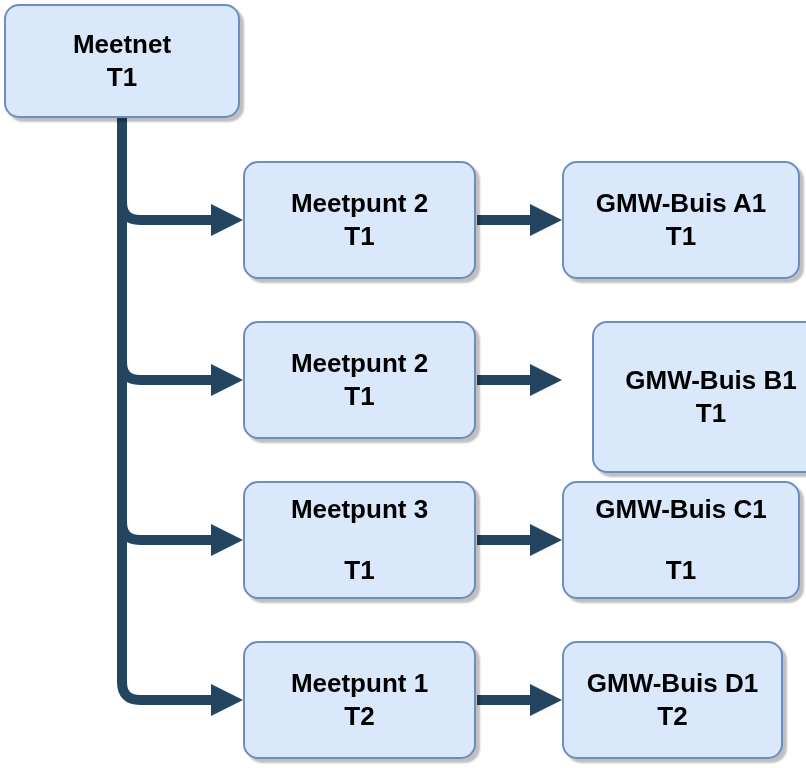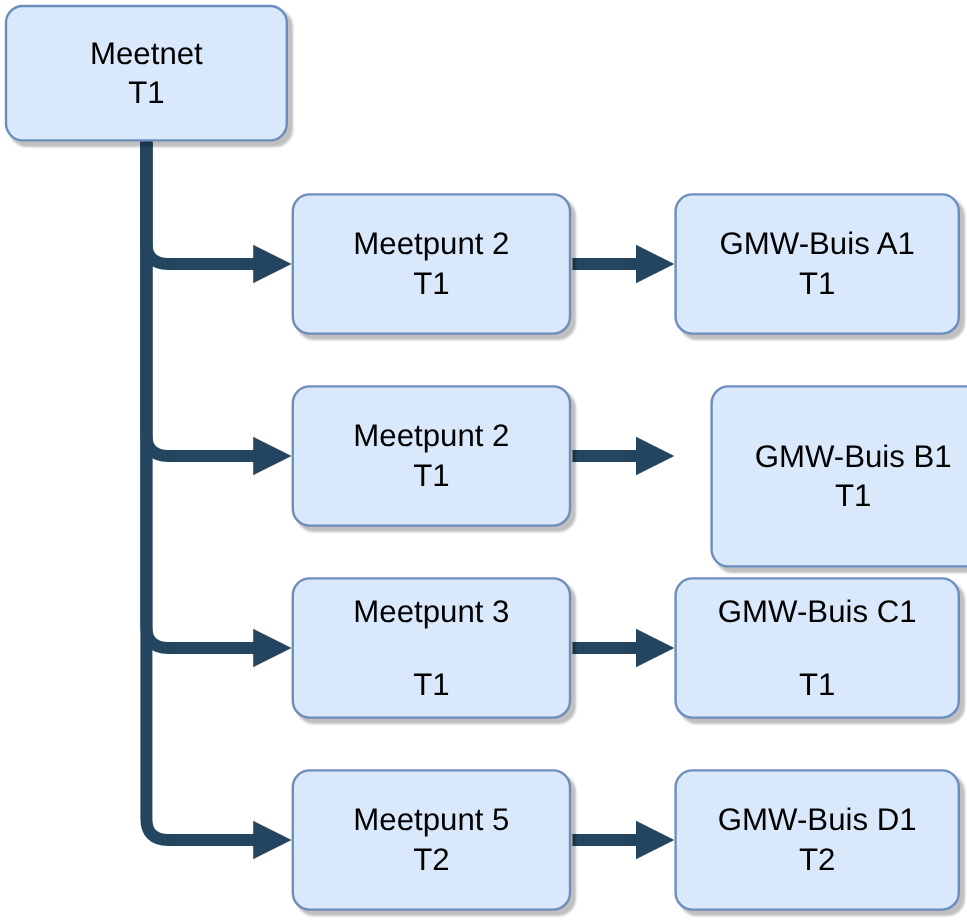--- a/index.html
+++ b/index.html
@@ -28,37 +28,37 @@
     background: #dae8fc;
     border: 2px solid #6c8ebf;
     border-radius: 15px;
     box-shadow: 4px 4px 2px rgba(0, 0, 0, 0.25);
     display: flex;
     flex-direction: column;
     align-items: center;
     justify-content: center;
     text-align: center;
     color: #000000;
-    font-weight: normal;
+    font-weight: bold;
     font-size: 26px;
     line-height: 33px;
   }
   .node .title, .node .subtitle {
     white-space: nowrap;
   }
   
   #node-meetnet     { left: 4px;   top: 4px;   width: 236px; height: 114px; }
   #node-meetpunt-1  { left: 243px; top: 161px; width: 233px; height: 118px; }
   #node-meetpunt-2  { left: 243px; top: 321px; width: 233px; height: 118px; }
   #node-meetpunt-3  { left: 243px; top: 481px; width: 233px; height: 118px; gap: 28px; }
   #node-meetpunt-4  { left: 243px; top: 641px; width: 233px; height: 118px; }
   #node-gmw-1       { left: 562px; top: 161px; width: 238px; height: 118px; }
   #node-gmw-2       { left: 592px; top: 321px; width: 238px; height: 152px; }
   #node-gmw-3       { left: 562px; top: 481px; width: 238px; height: 118px; gap: 28px; }
-  #node-gmw-4       { left: 562px; top: 641px; width: 238px; height: 118px; }
+  #node-gmw-4       { left: 562px; top: 641px; width: 221px; height: 118px; }
 
   .edge-stroke { stroke: #234560; stroke-width: 10; fill: none; }
   .edge-head   { fill: #234560; stroke: none; }
 </style>
 </head>
 <body>
 
 <div id="canvas">
 
   <svg id="connectors" viewBox="0 0 806 768" xmlns="http://www.w3.org/2000/svg">
@@ -109,21 +109,21 @@
   </div>
   <div class="node" id="node-meetpunt-2">
     <span class="title">Meetpunt 2</span>
     <span class="subtitle">T1</span>
   </div>
   <div class="node" id="node-meetpunt-3">
     <span class="title">Meetpunt 3</span>
     <span class="subtitle">T1</span>
   </div>
   <div class="node" id="node-meetpunt-4">
-    <span class="title">Meetpunt 5</span>
+    <span class="title">Meetpunt 1</span>
     <span class="subtitle">T2</span>
   </div>
 
   <div class="node" id="node-gmw-1">
     <span class="title">GMW-Buis A1</span>
     <span class="subtitle">T1</span>
   </div>
   <div class="node" id="node-gmw-2">
     <span class="title">GMW-Buis B1</span>
     <span class="subtitle">T1</span>

